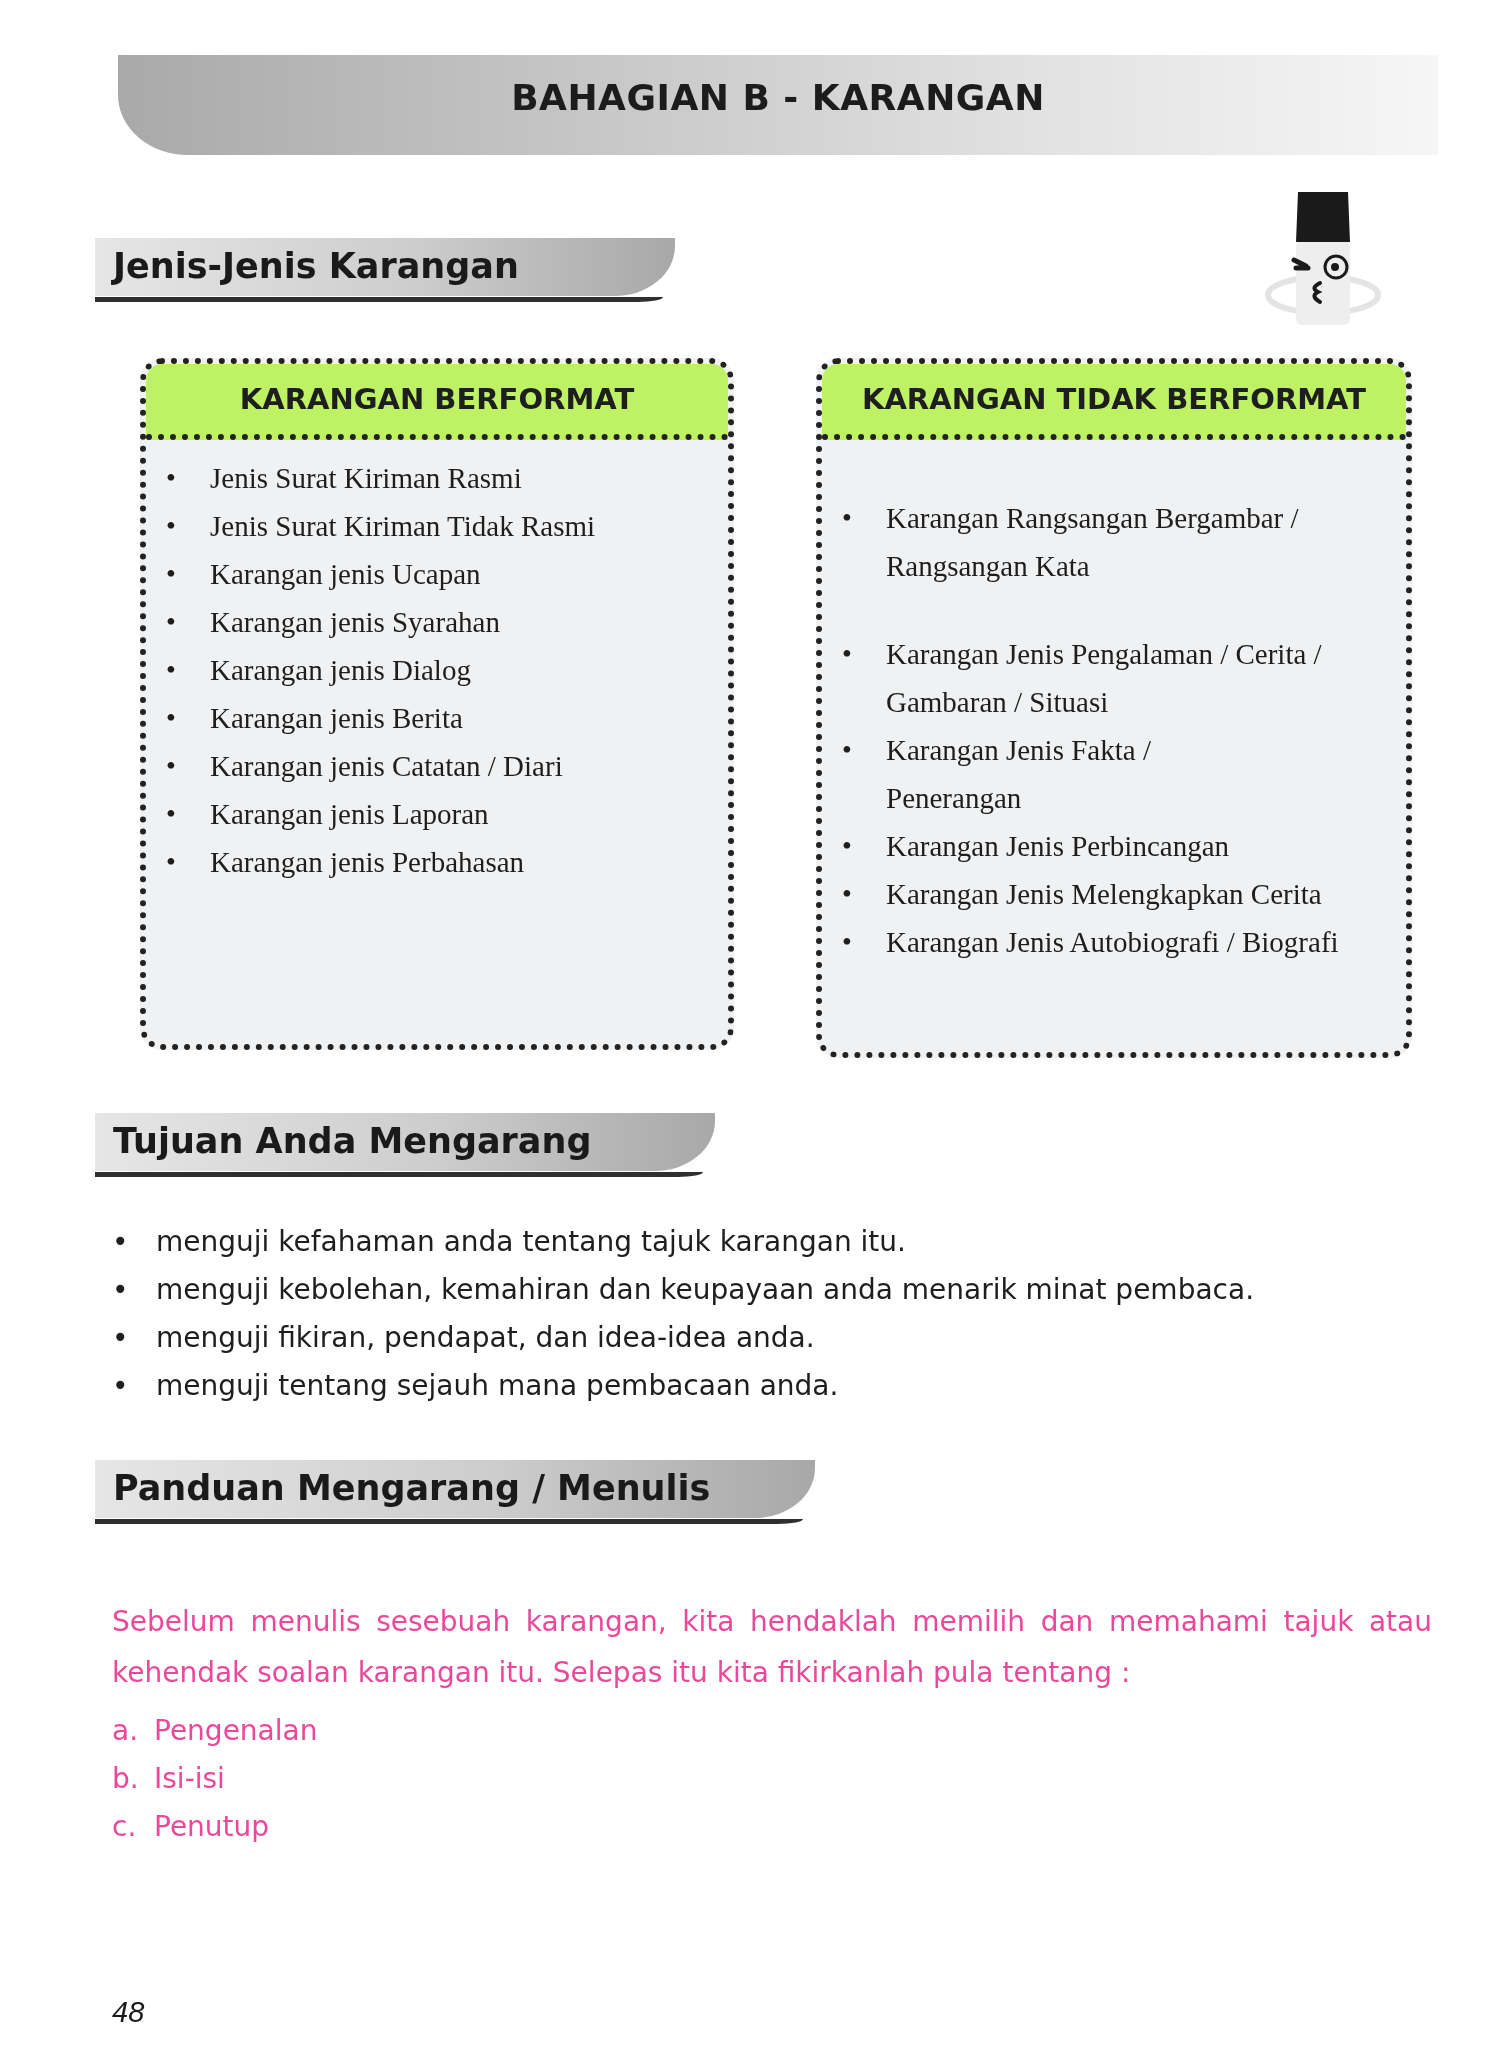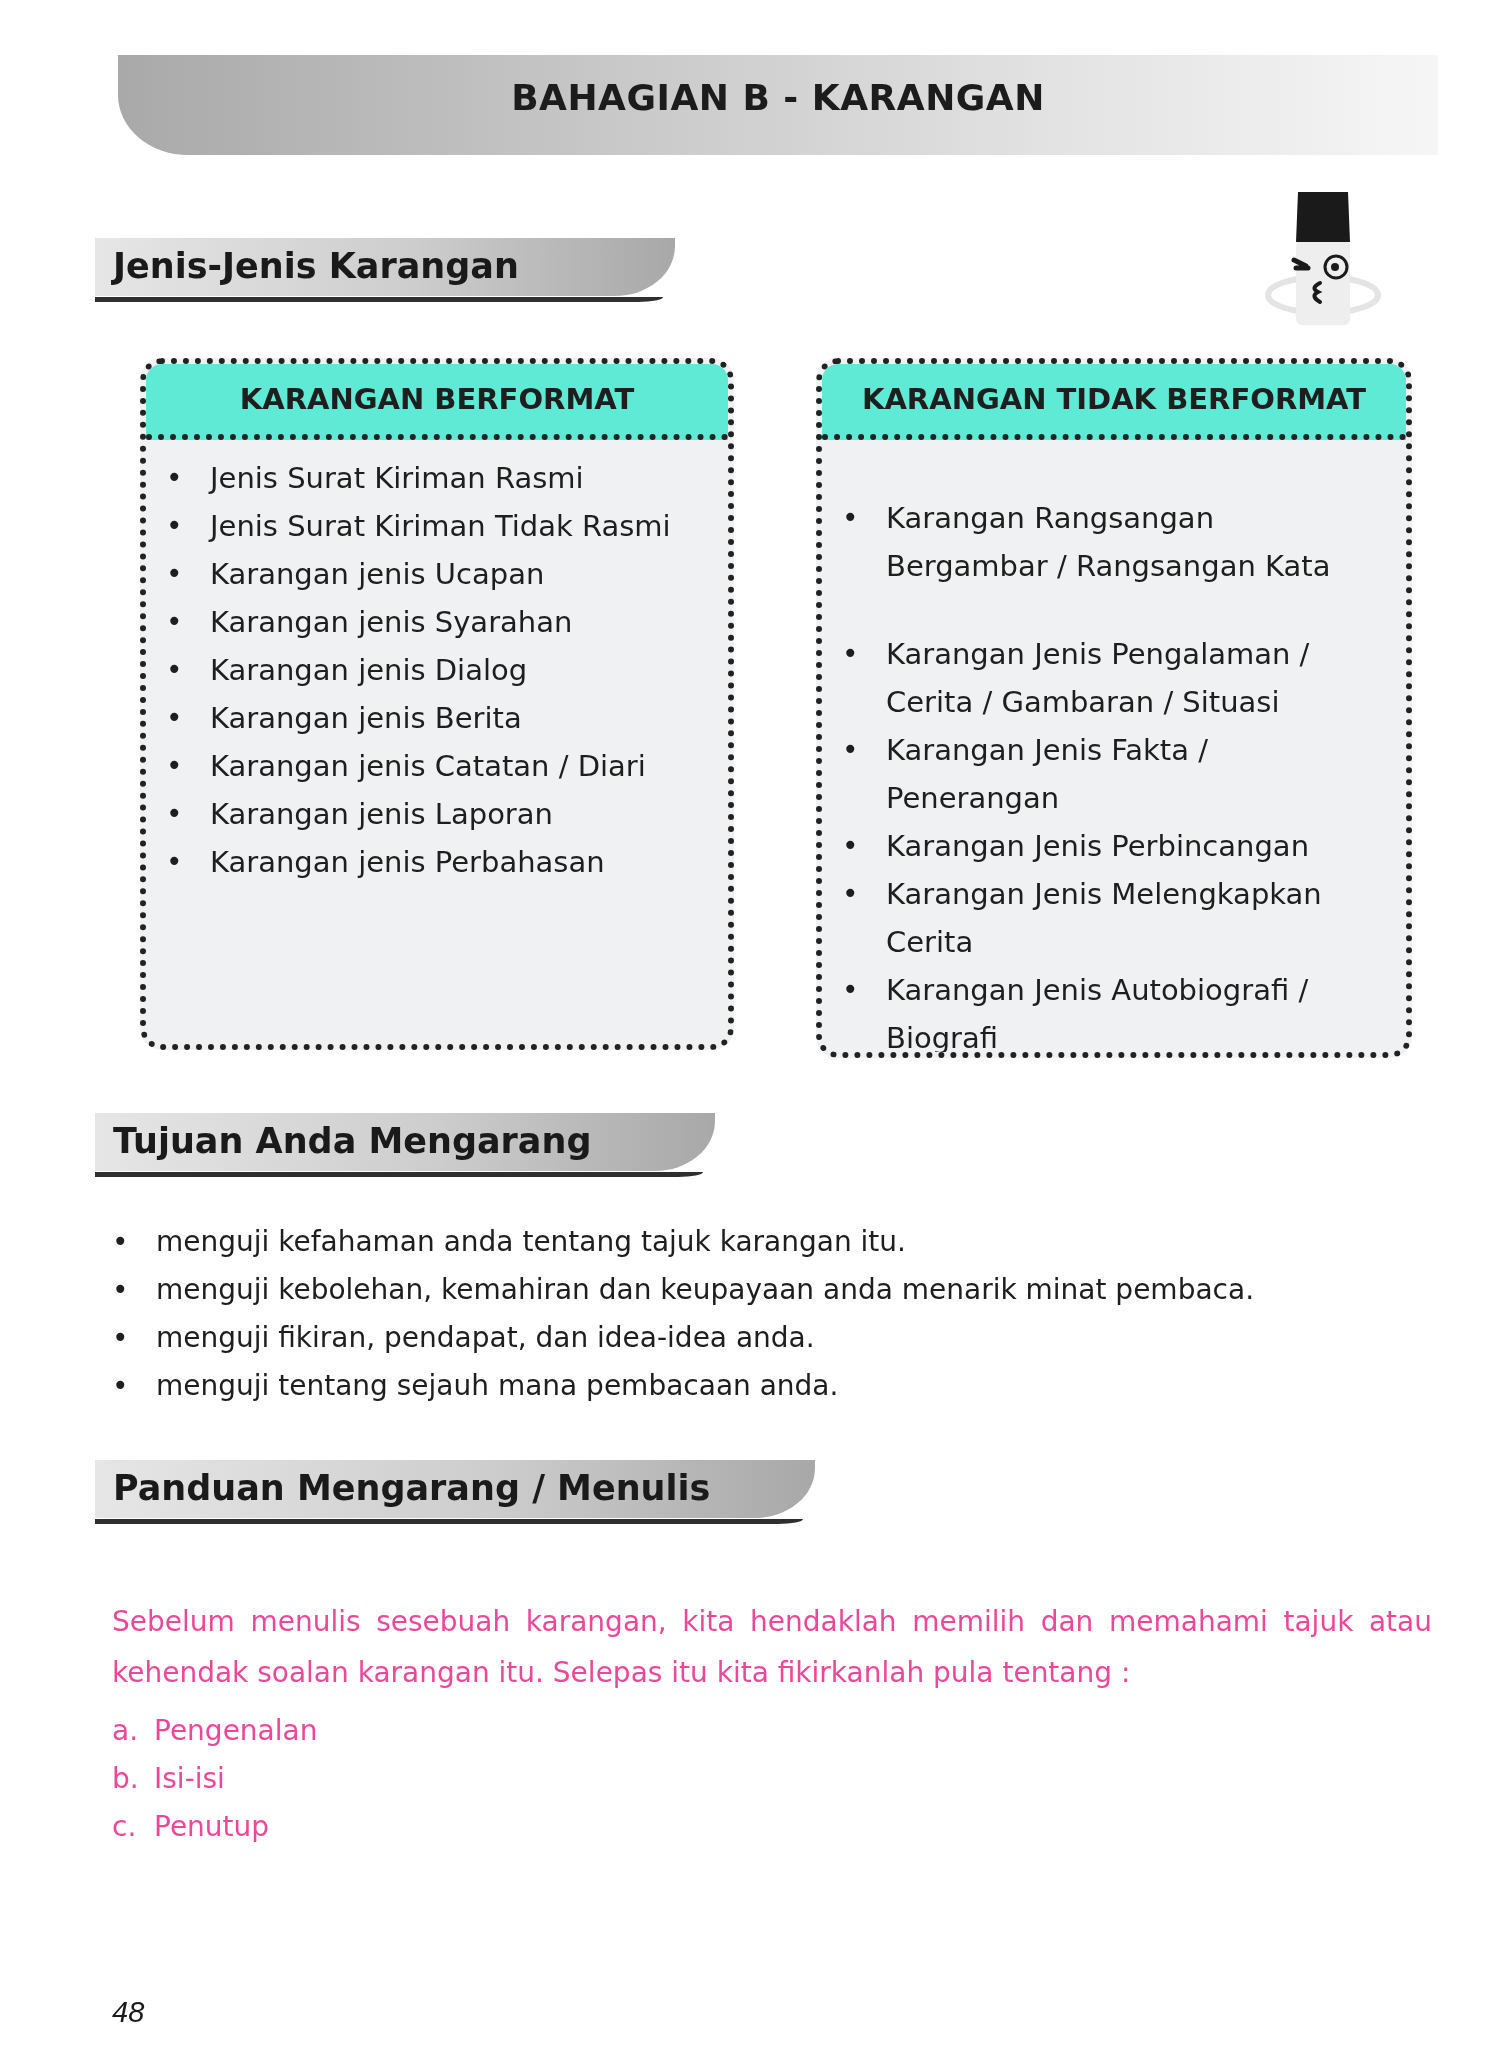--- a/index.html
+++ b/index.html
@@ -44,26 +44,26 @@
 
     .box {
       position: absolute;
       border: 6px dotted #222;
       border-radius: 22px;
       background: #f0f1f2;
       overflow: hidden;
     }
     .box .box-head {
       height: 70px;
-      background: #5eead4;
+      background: #bef264;
       border-bottom: 6px dotted #222;
       display: flex; align-items: center; justify-content: center;
       font-weight: bold; font-size: 29px; color: #1e1e1e;
     }
-    .box ul { list-style: none; margin: 0; padding: 14px 0 0 0; }
+    .box ul { list-style: none; margin: 0; padding: 14px 0 0 0; font-family: Liberation Serif, serif; }
     .box li {
       position: relative;
       font-size: 29px; line-height: 48px; color: #1e1e1e;
       padding-left: 64px; padding-right: 14px;
     }
     .box li::before {
       content: "\2022"; position: absolute; left: 20px; top: 0;
       font-size: 28px;
     }
 

